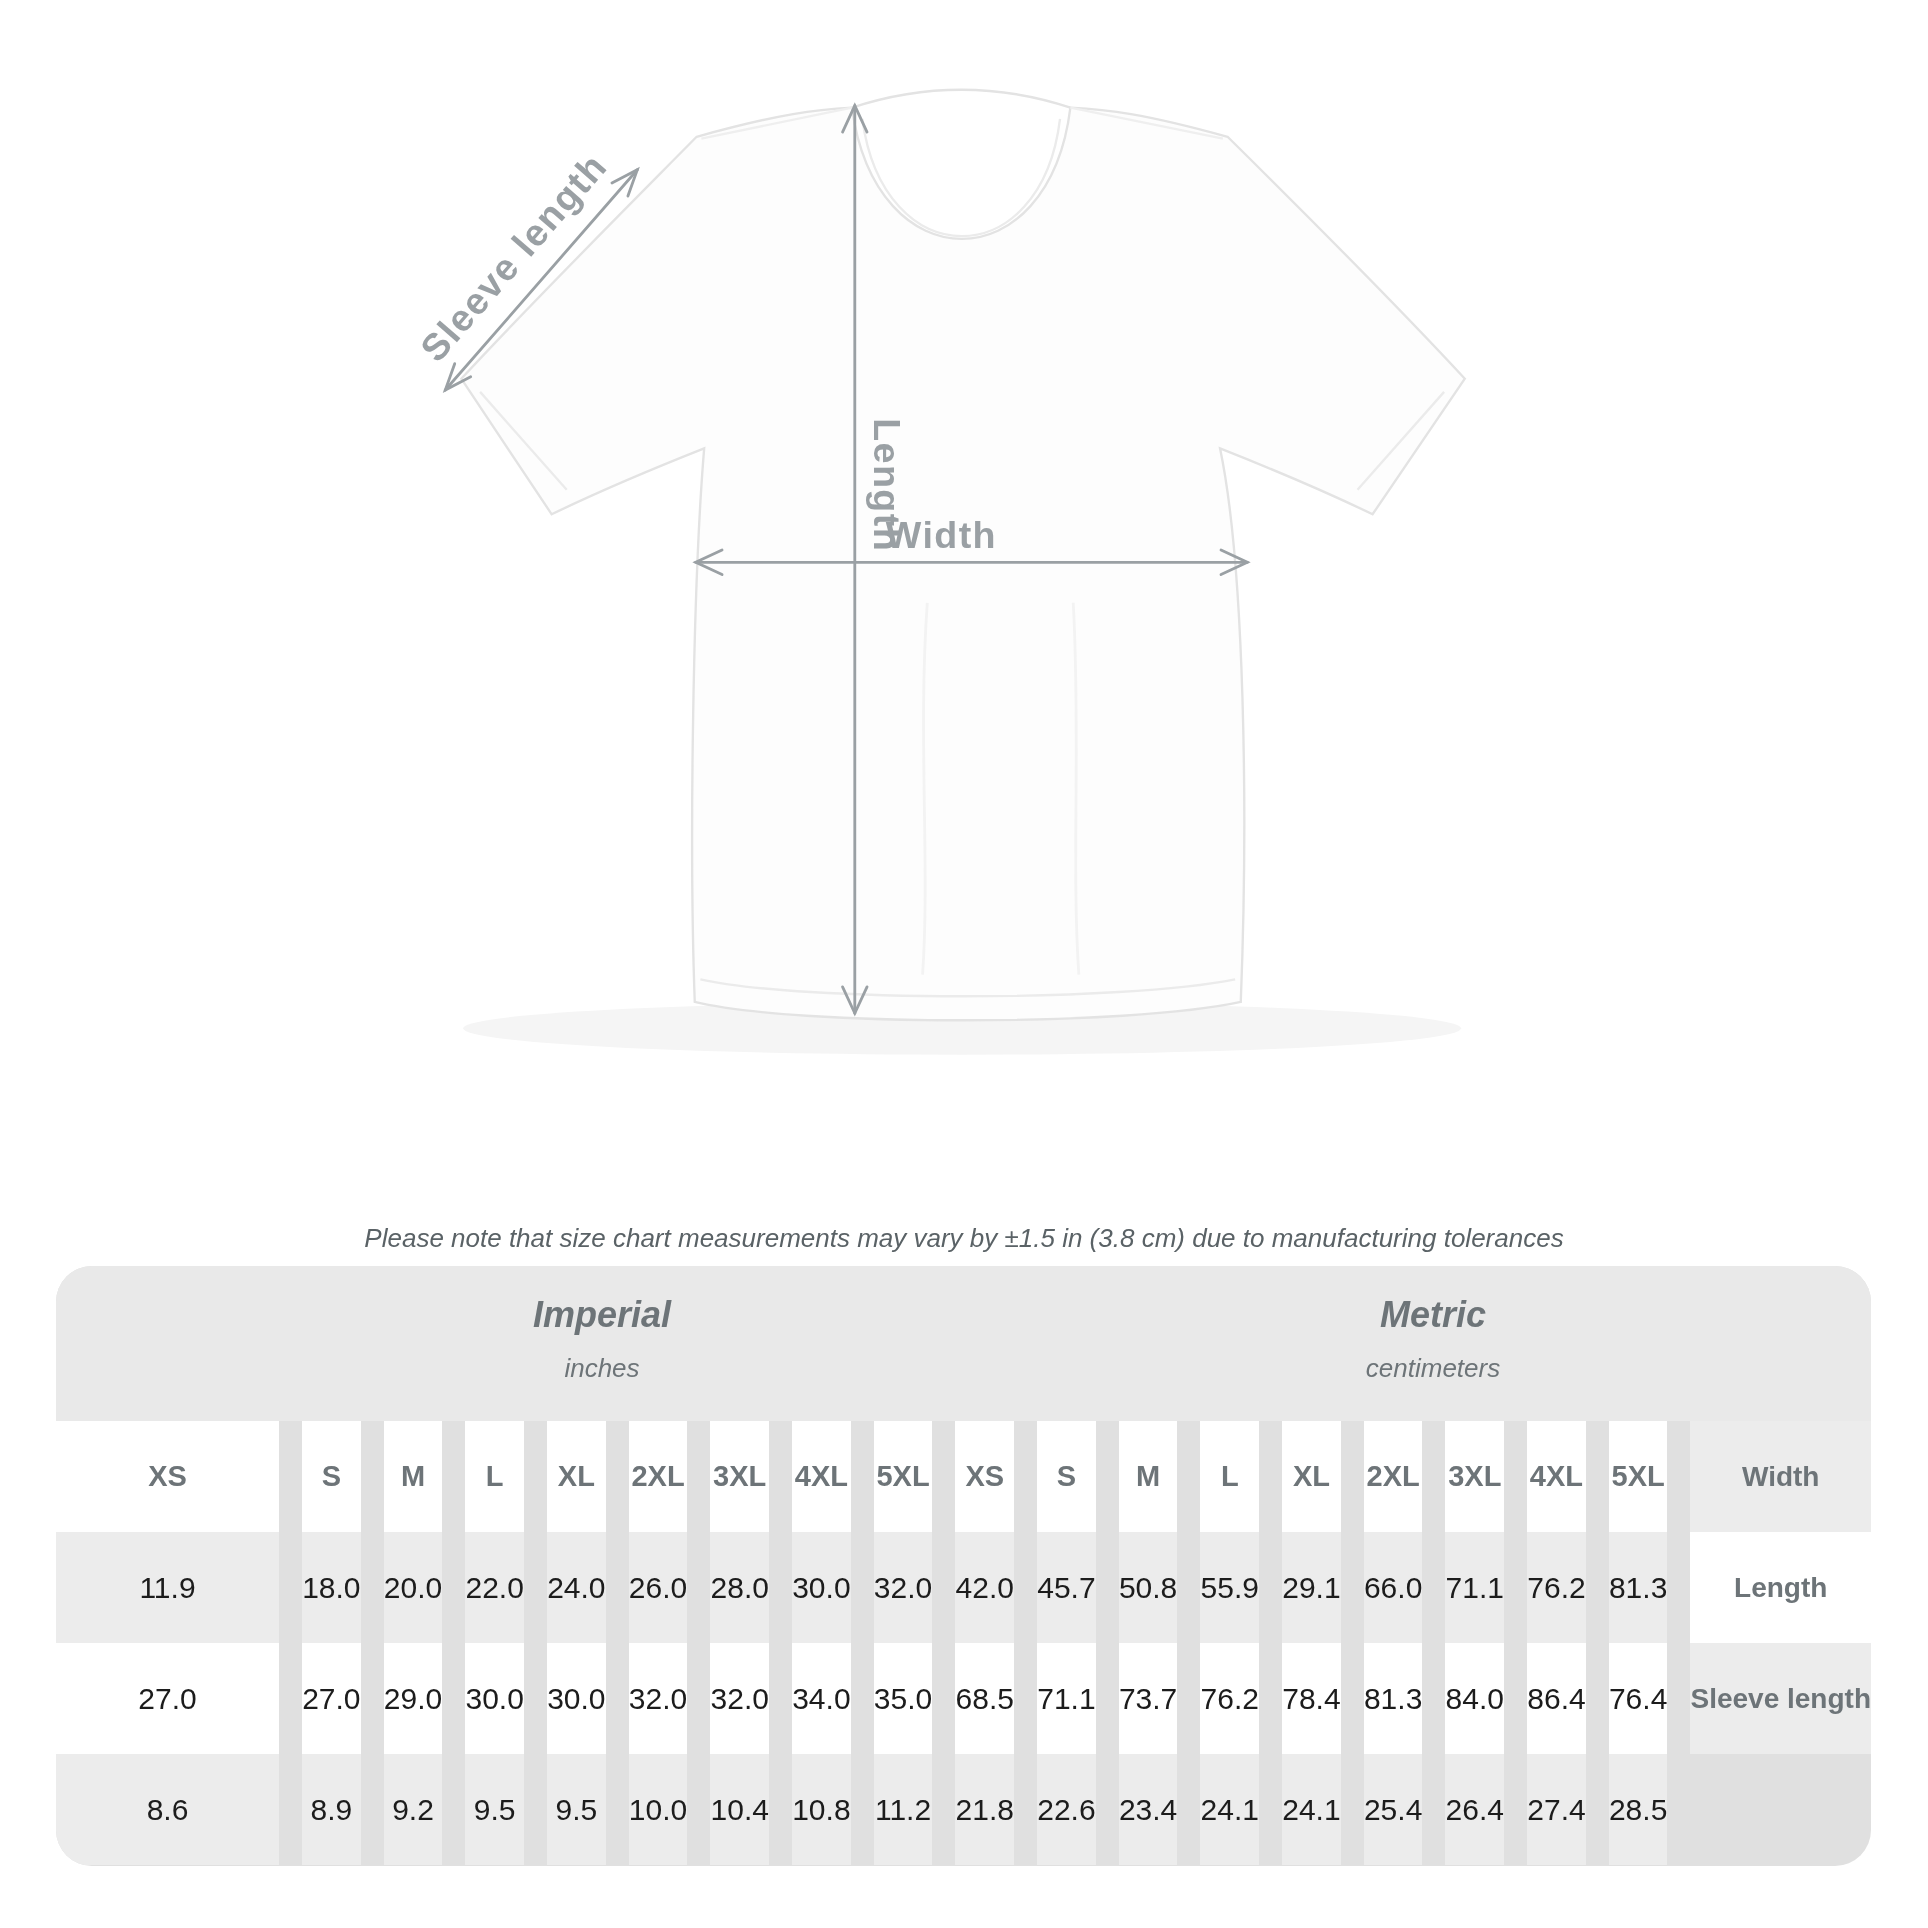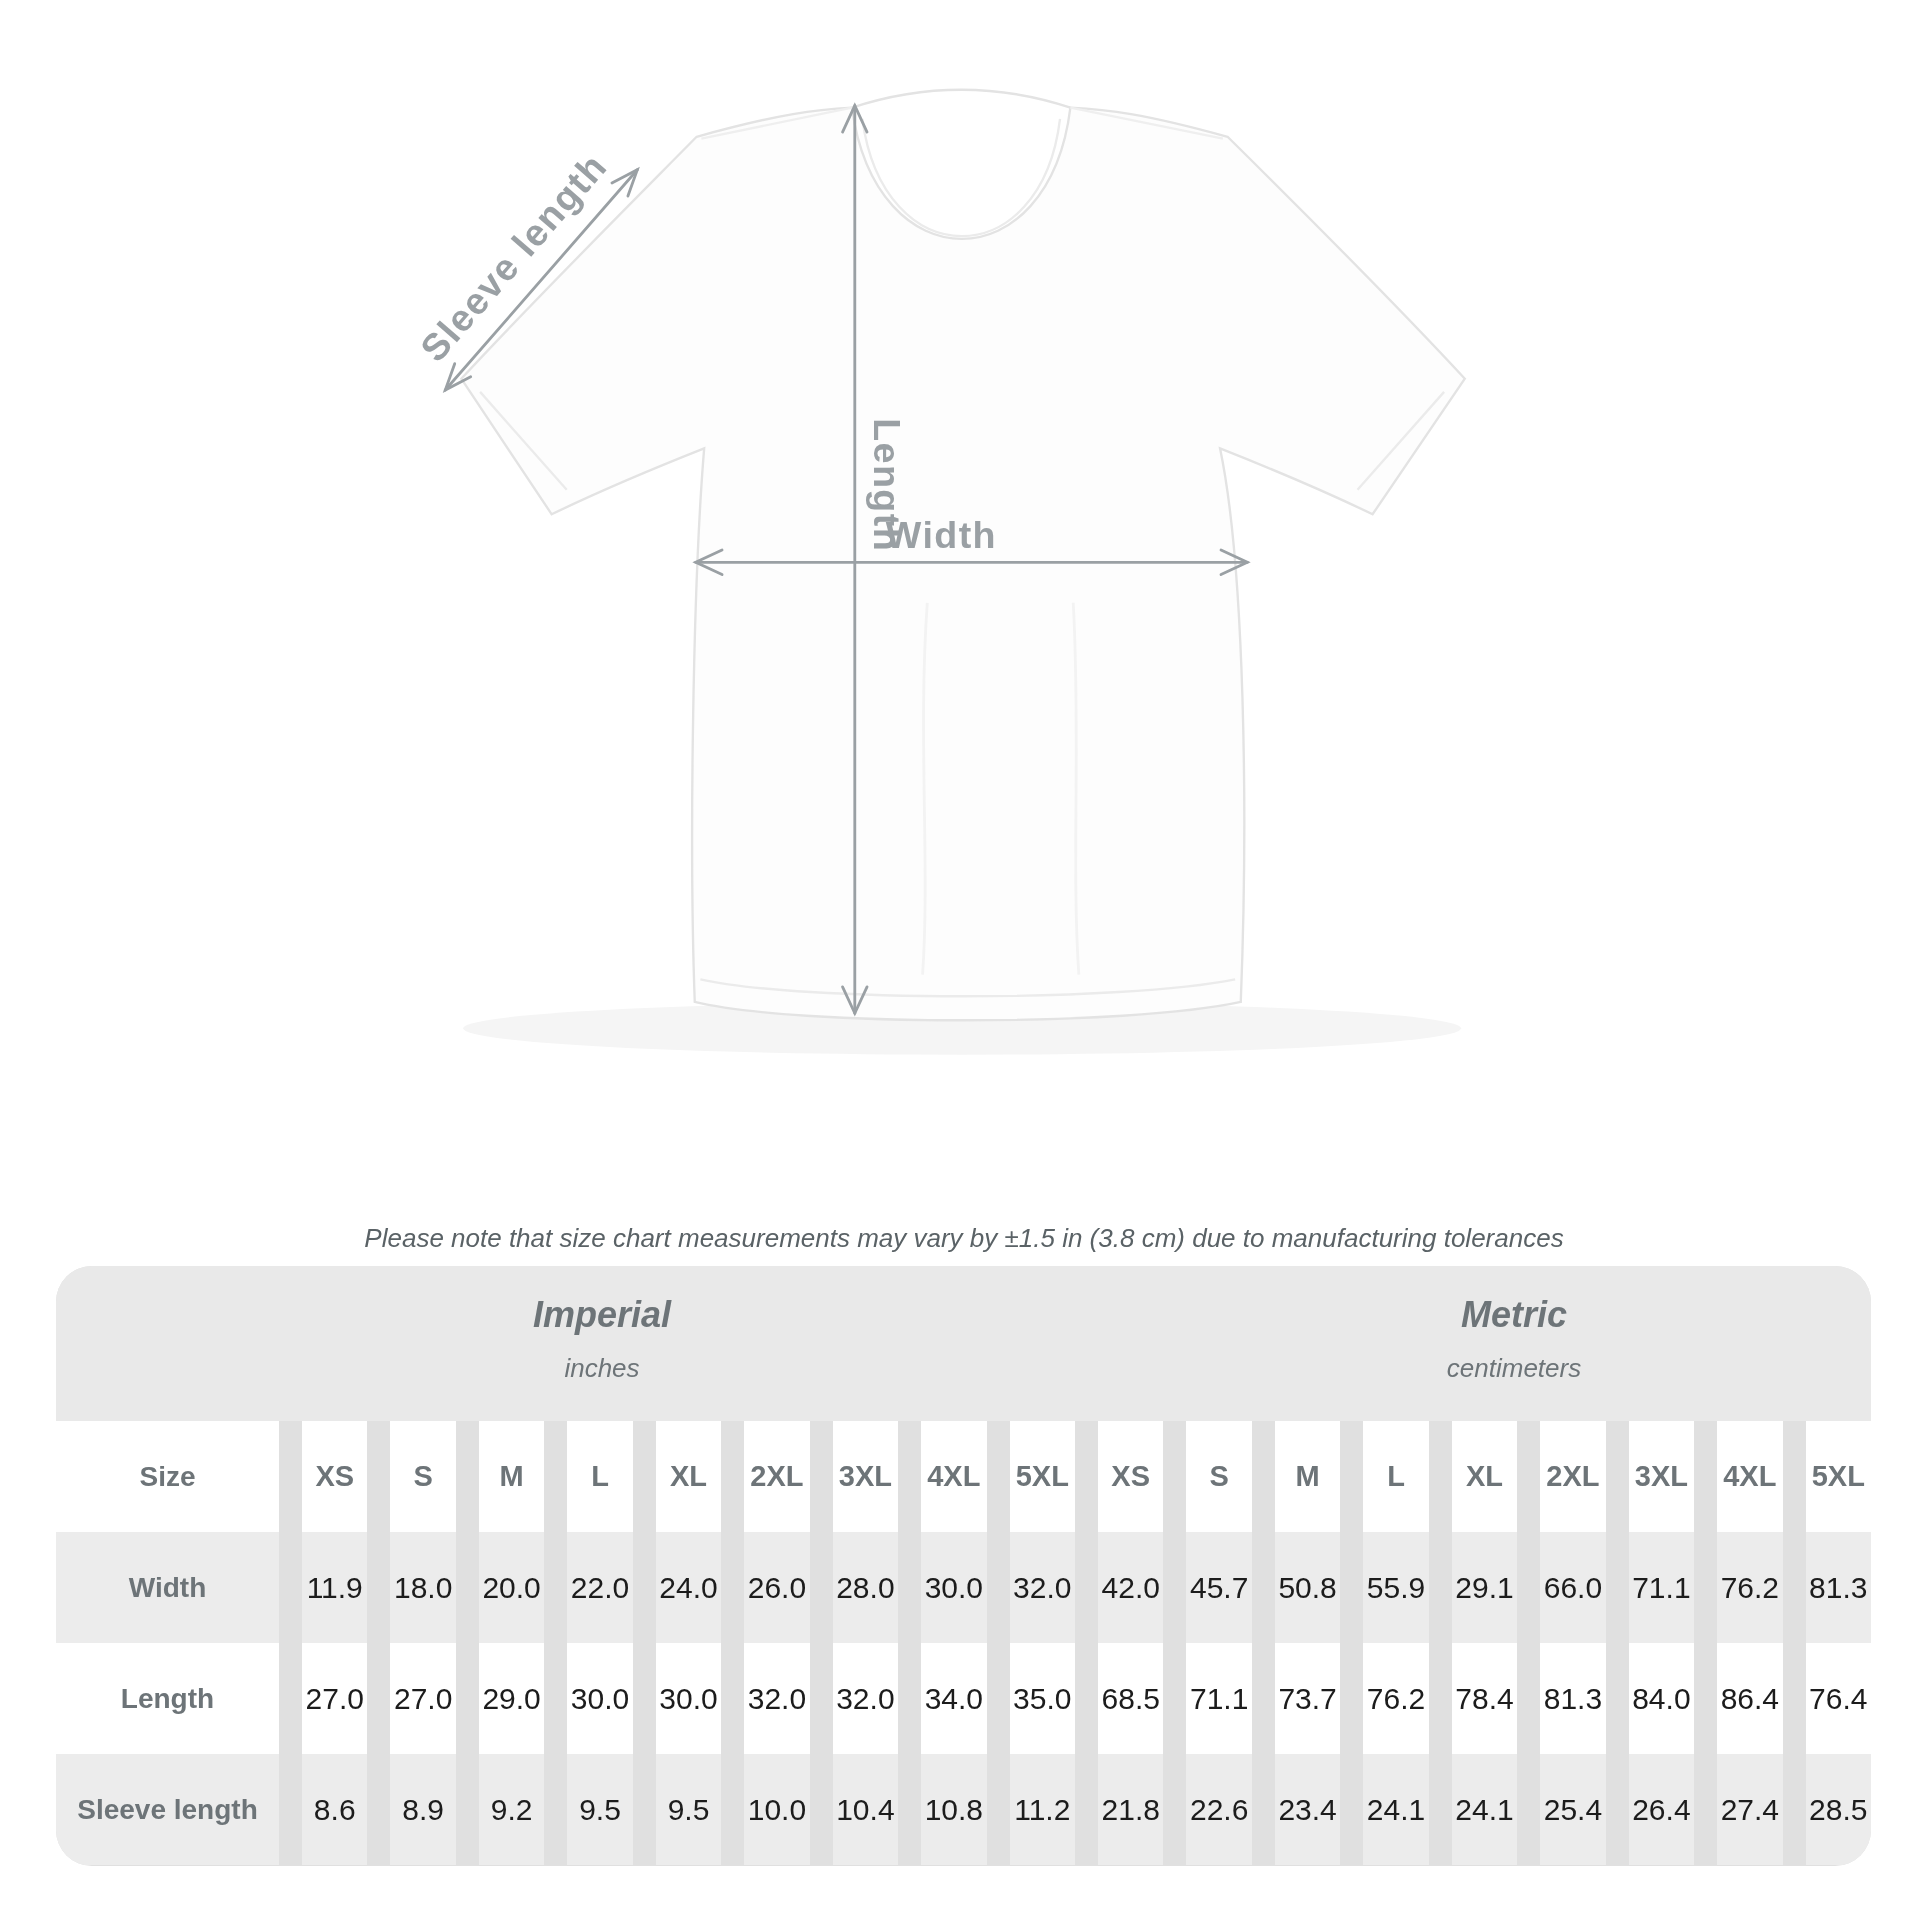--- a/index.html
+++ b/index.html
@@ -65,21 +65,21 @@
   .sec {
     position: absolute;
     top: 47%;
     transform: translate(-50%, -50%);
     text-align: center;
     color: #6d7478;
     font-style: italic;
     white-space: nowrap;
   }
   .sec-imperial { left: 546px; }
-  .sec-metric  { left: 1458px; }
+  .sec-metric  { left: 1377px; }
   .sec-label { font-size: 36px; font-weight: bold; }
   .sec-unit  { font-size: 26px; margin-top: 17px; }
   .c {
     display: flex;
     align-items: center;
     justify-content: center;
     white-space: nowrap;
   }
   .rw { background: #ffffff; }
   .rg { background: #ececec; }
@@ -152,21 +152,20 @@
       <div class="sec sec-imperial">
         <div class="sec-label">Imperial</div>
         <div class="sec-unit">inches</div>
       </div>
       <div class="sec sec-metric">
         <div class="sec-label">Metric</div>
         <div class="sec-unit">centimeters</div>
       </div>
     </div>
 
-    <div class="c rw lab">Size</div>
     <div class="c rw col">XS</div>
     <div class="c rw col">S</div>
     <div class="c rw col">M</div>
     <div class="c rw col">L</div>
     <div class="c rw col">XL</div>
     <div class="c rw col">2XL</div>
     <div class="c rw col">3XL</div>
     <div class="c rw col">4XL</div>
     <div class="c rw col">5XL</div>
     <div class="c rw col">XS</div>

